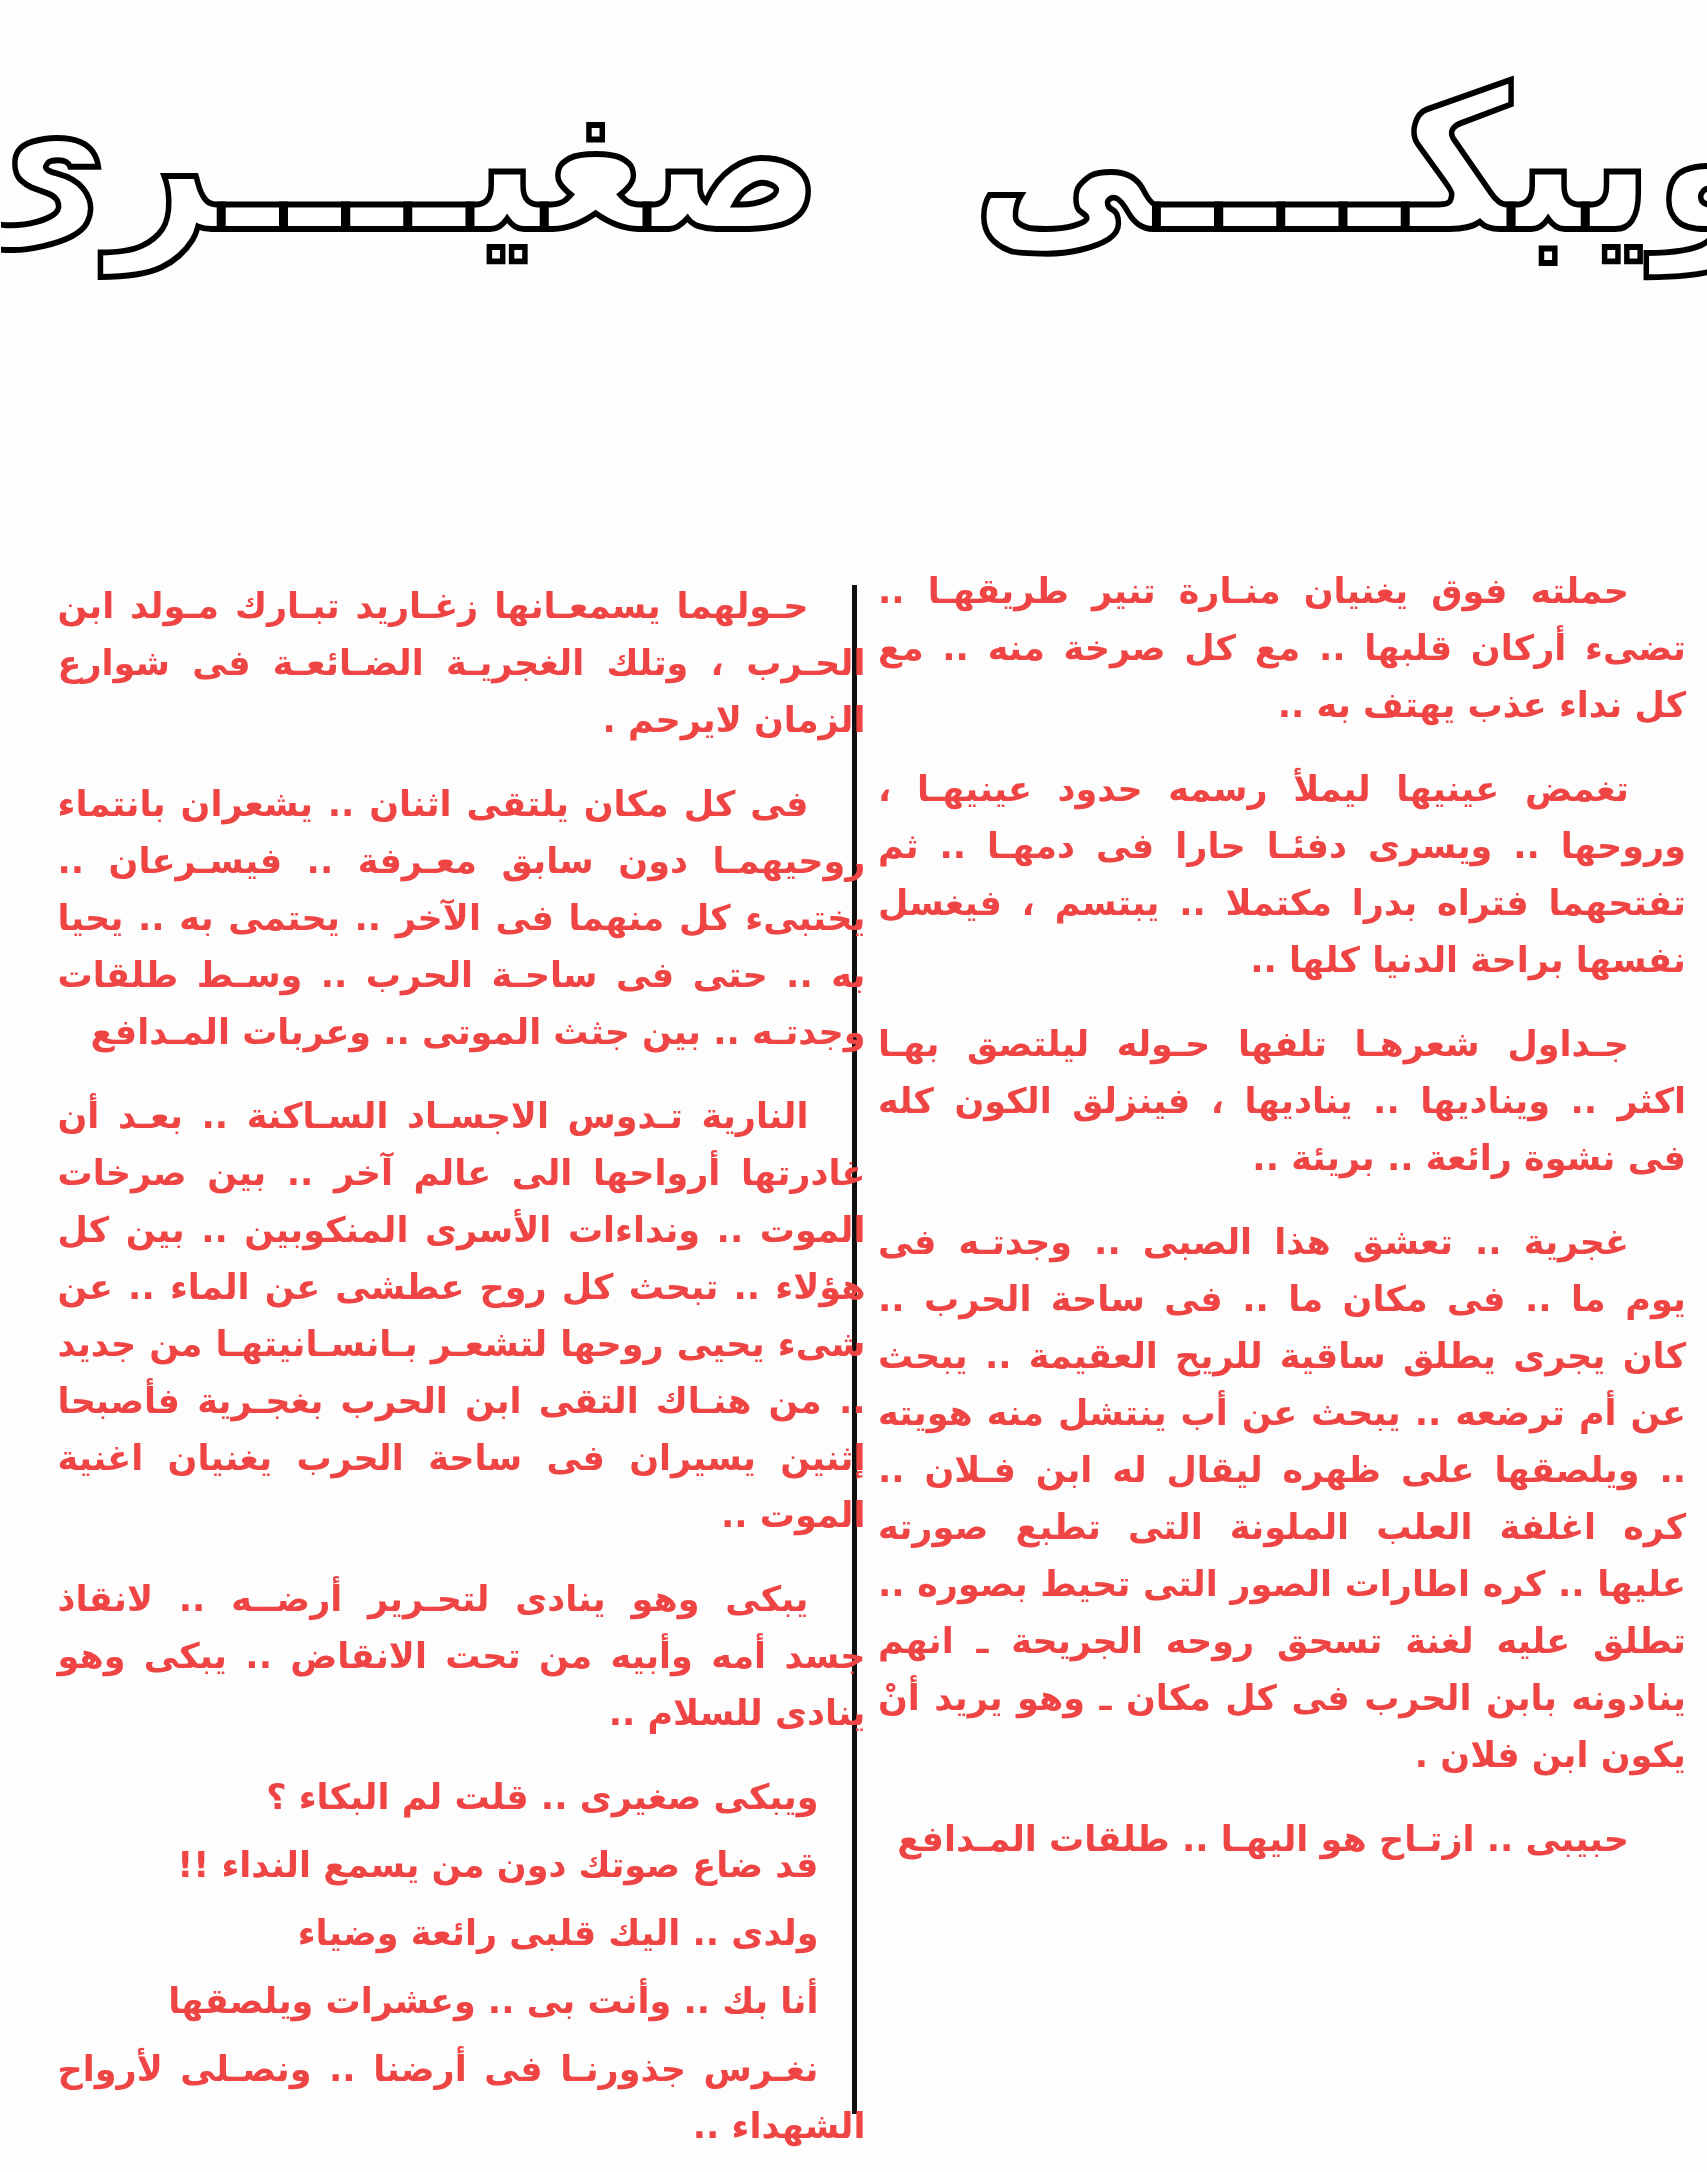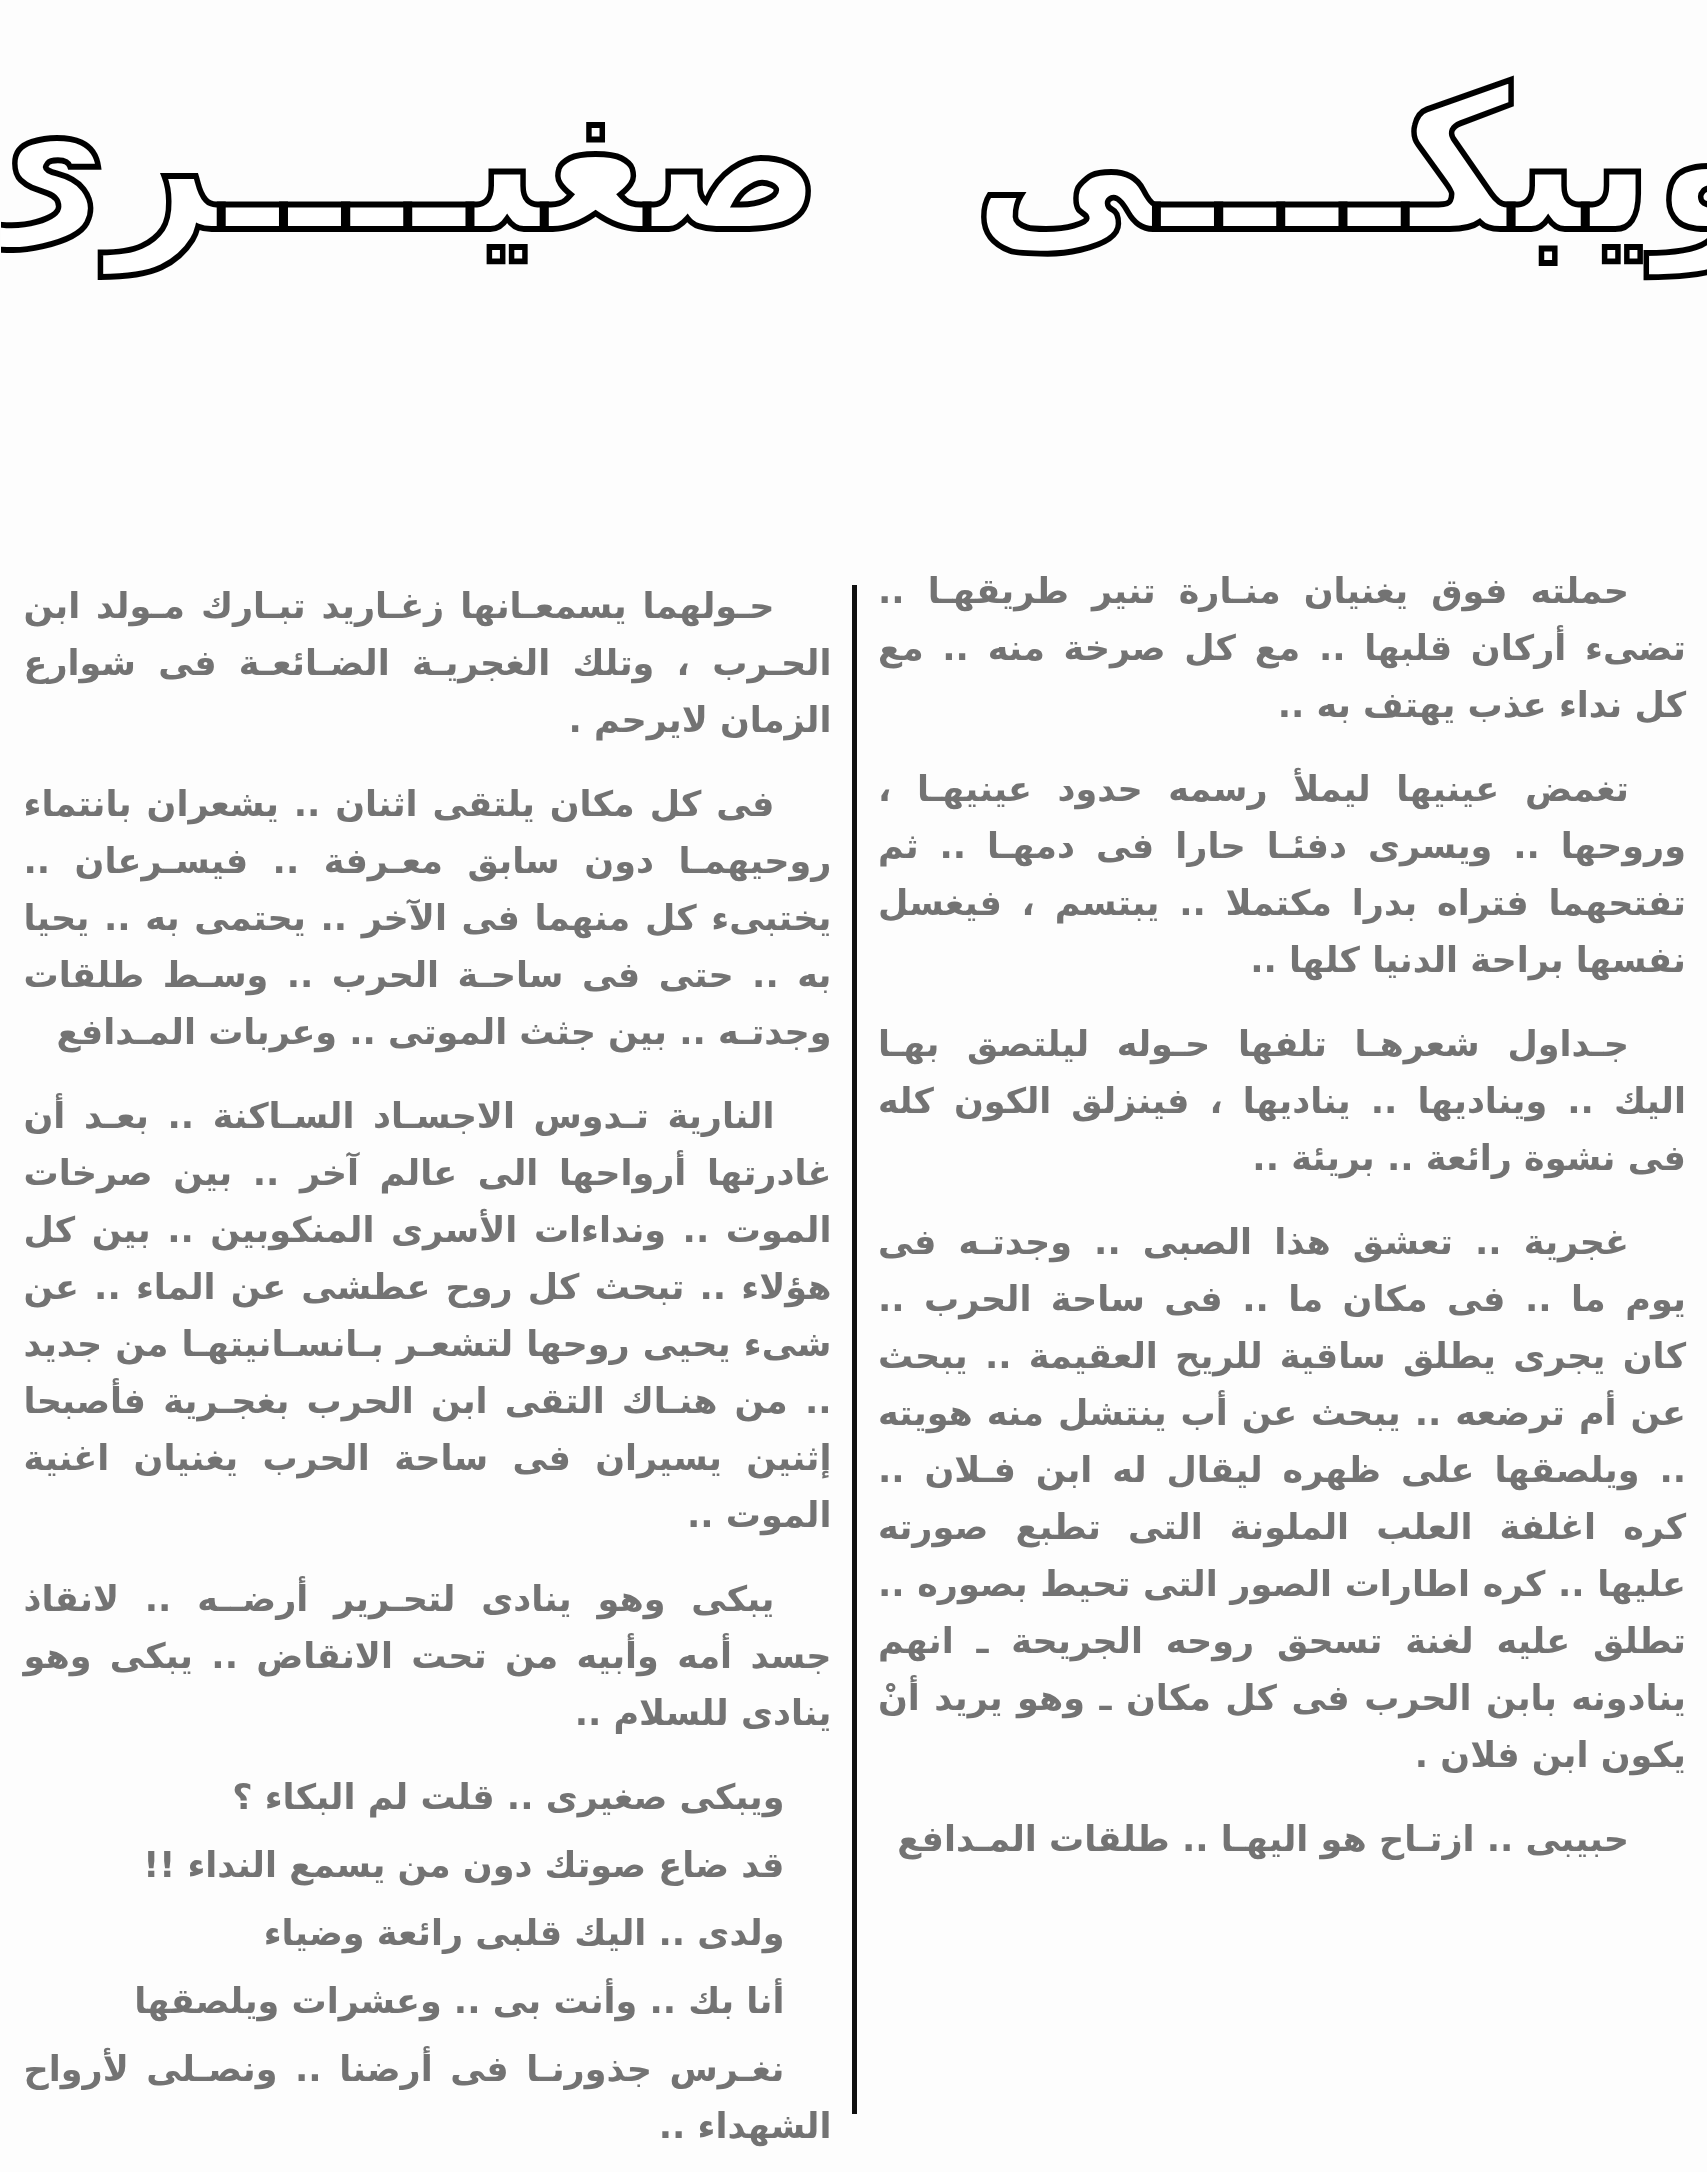--- a/index.html
+++ b/index.html
@@ -44,21 +44,22 @@
   
   .col {
     position: absolute;
     width: 808px;
     direction: rtl;
     text-align: justify;
     font-size: 35px;
     font-weight: 700;
     line-height: 57px;
     letter-spacing: 0;
-    color: #737373;
+    color: #ef4444;
+    margin-left: 34px;
   }
   .col-right { top: 563px; right: 22px; }
   .col-left  { top: 578px; left: 23.5px; }
 
   .col p {
     margin: 0 0 27px 0;
     text-indent: 57px; 
   }
   .col p.last-single { margin-bottom: 0; }
 
@@ -76,21 +77,21 @@
 </head>
 <body>
 
 <div class="masthead">ويبكــــى صغيــــرى</div>
 
 <div class="divider"></div>
 
 <div class="col col-right">
   <p>حملته فوق يغنيان منـارة تنير طريقهـا .. تضىء أركان قلبها .. مع كل صرخة منه .. مع كل نداء عذب يهتف به ..</p>
   <p>تغمض عينيها ليملأ رسمه حدود عينيهـا ، وروحها .. ويسرى دفئـا حارا فى دمهـا .. ثم تفتحهما فتراه بدرا مكتملا .. يبتسم ، فيغسل نفسها براحة الدنيا كلها ..</p>
-  <p>جـداول شعرهـا تلفها حـوله ليلتصق بهـا اليك .. ويناديها .. يناديها ، فينزلق الكون كله فى نشوة رائعة .. بريئة ..</p>
+  <p>جـداول شعرهـا تلفها حـوله ليلتصق بهـا اكثر .. ويناديها .. يناديها ، فينزلق الكون كله فى نشوة رائعة .. بريئة ..</p>
   <p>غجرية .. تعشق هذا الصبى .. وجدتـه فى يوم ما .. فى مكان ما .. فى ساحة الحرب .. كان يجرى يطلق ساقية للريح العقيمة .. يبحث عن أم ترضعه .. يبحث عن أب ينتشل منه هويته .. ويلصقها على ظهره ليقال له ابن فـلان .. كره اغلفة العلب الملونة التى تطبع صورته عليها .. كره اطارات الصور التى تحيط بصوره .. تطلق عليه لغنة تسحق روحه الجريحة ـ انهم ينادونه بابن الحرب فى كل مكان ـ وهو يريد أنْ يكون ابن فلان .</p>
   <p class="last-single">حبيبى .. ازتـاح هو اليهـا .. طلقات المـدافع</p>
 </div>
 
 <div class="col col-left">
   <p>حـولهما يسمعـانها زغـاريد تبـارك مـولد ابن الحـرب ، وتلك الغجريـة الضـائعـة فى شوارع الزمان لايرحم .</p>
   <p>فى كل مكان يلتقى اثنان .. يشعران بانتماء روحيهمـا دون سابق معـرفة .. فيسـرعان .. يختبىء كل منهما فى الآخر .. يحتمى به .. يحيا به .. حتى فى ساحـة الحرب .. وسـط طلقات وجدتـه .. بين جثث الموتى .. وعربات المـدافع</p>
   <p>النارية تـدوس الاجسـاد السـاكنة .. بعـد أن غادرتها أرواحها الى عالم آخر .. بين صرخات الموت .. ونداءات الأسرى المنكوبين .. بين كل هؤلاء .. تبحث كل روح عطشى عن الماء .. عن شىء يحيى روحها لتشعـر بـانسـانيتهـا من جديد .. من هنـاك التقى ابن الحرب بغجـرية فأصبحا إثنين يسيران فى ساحة الحرب يغنيان اغنية الموت ..</p>
   <p>يبكى وهو ينادى لتحـرير أرضــه .. لانقاذ جسد أمه وأبيه من تحت الانقاض .. يبكى وهو ينادى للسلام ..</p>
 

